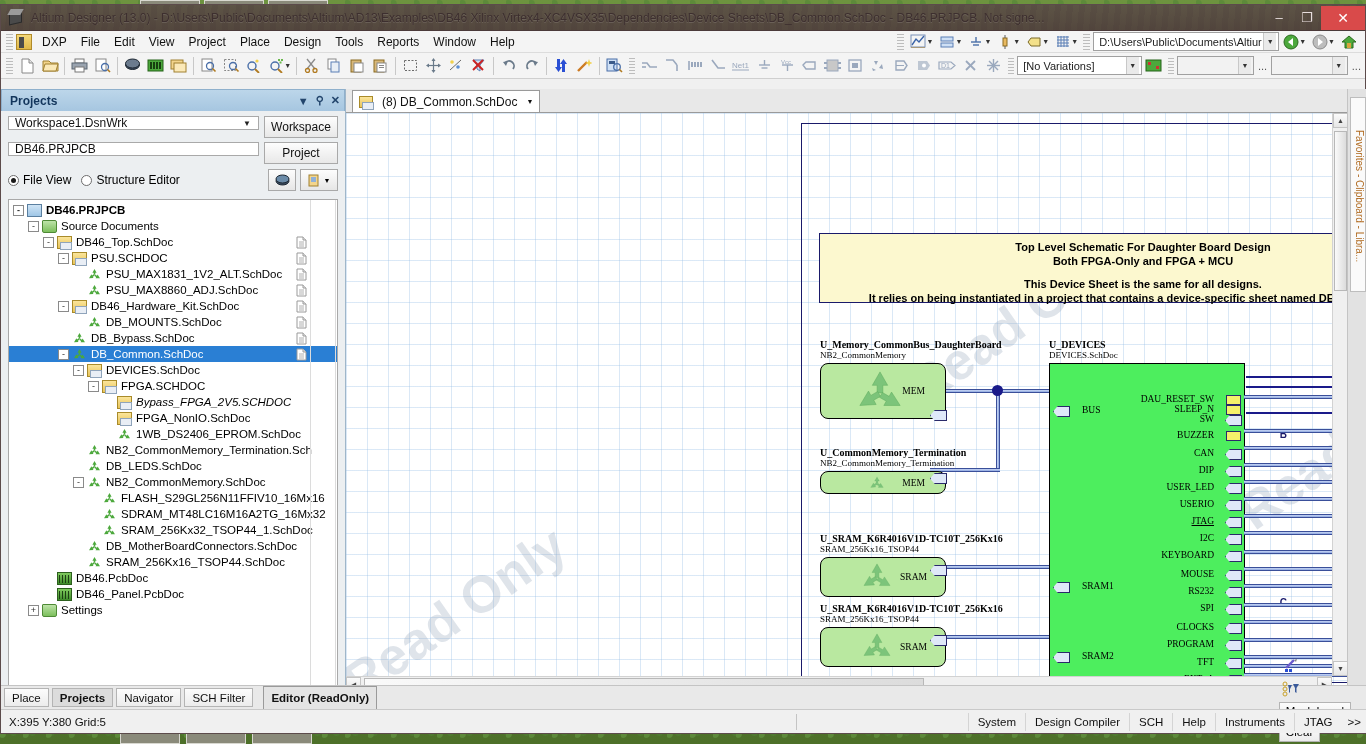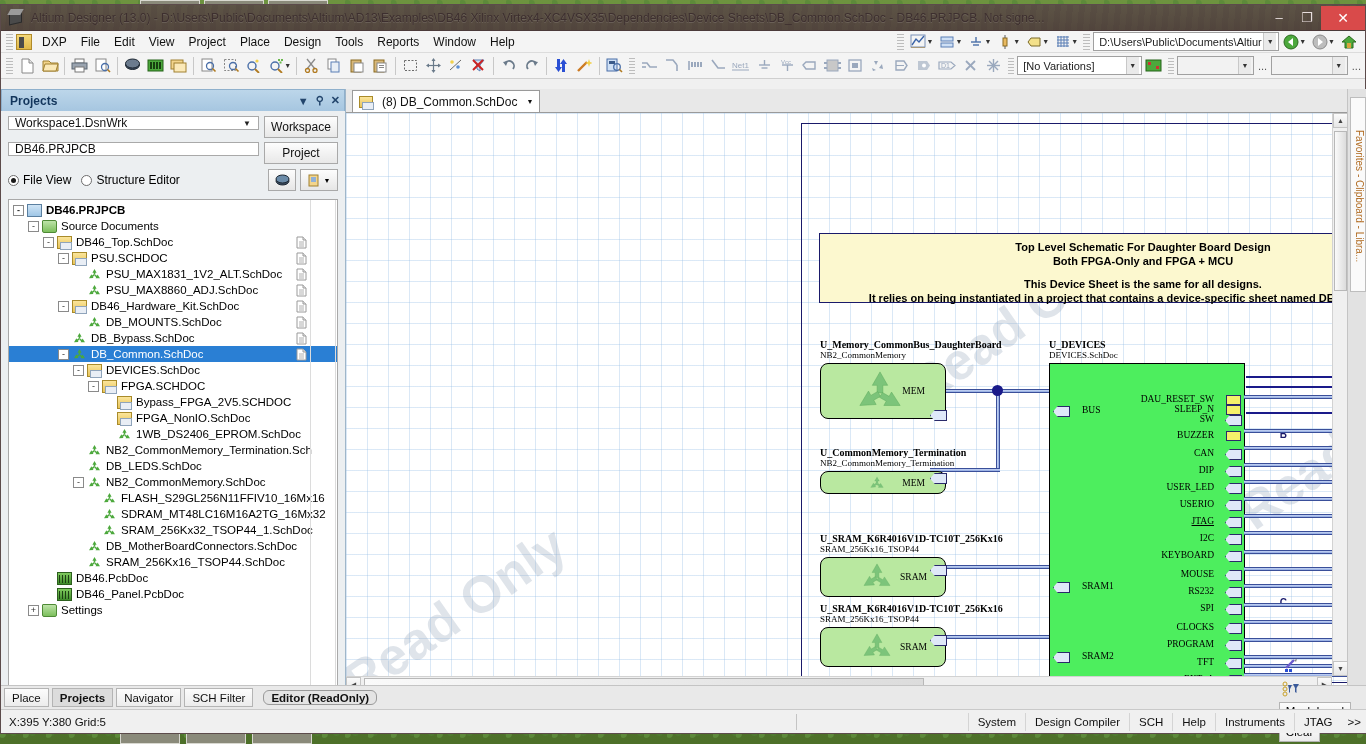--- a/index.html
+++ b/index.html
@@ -215,21 +215,21 @@
     background:#fafafa; border:1px solid #bdbdbd; color:#b06a20; font-size:10px;
     writing-mode:vertical-rl; text-align:center; padding-top:4px;
   }
 
   
   .panelbar { position:absolute; left:0; bottom:24px; width:1366px; height:24px; background:#e9e9e9;
               border-top:1px solid #c4c4c4; display:flex; align-items:center; }
   .ptab { height:19px; margin-left:3px; padding:0 7px; font-size:11.5px; border:1px solid #b4b4b4;
           background:linear-gradient(#fcfcfc,#ececec); display:flex; align-items:center; color:#111;}
   .ptab.active { background:#dcdcdc; font-weight:bold; }
-  .ptab.editor { margin-left:10px; background:#e4e4e4; font-weight:bold; border-color:#9a9a9a; height:15px;border-radius:6px;}
+  .ptab.editor { margin-left:10px; background:#e4e4e4; font-weight:bold; border-color:#9a9a9a; height:24px;}
   .pright { margin-left:auto; display:flex; align-items:flex-start; gap:2px; padding-right:16px;flex-direction:column;}
   .pbtn { height:19px; padding:0 6px; font-size:11.5px; border:1px solid #b4b4b4;
           background:linear-gradient(#fcfcfc,#ececec); display:flex; align-items:center;}
 
   
   .statusbar { position:absolute; left:0; bottom:0; width:1366px; height:24px; background:#f0f0f0;
                border-top:1px solid #c9c9c9; display:flex; align-items:center; font-size:11.5px; color:#111;}
   .sb-coords { padding-left:8px; }
   .sb-sep { width:1px; height:16px; background:#c4c4c4; margin:0 10px;}
   .sb-right { margin-left:auto; display:flex; align-items:center; }
@@ -909,21 +909,21 @@
                 <div class="tnode" style="padding-left: 64px;">
                   <span class="expander">-</span>
                   <span class="ticon ic-sheet"></span>
                   <span class="tlabel">DEVICES.SchDoc</span>
                 </div>
                 <div class="tnode" style="padding-left: 79px;">
                   <span class="expander">-</span>
                   <span class="ticon ic-sheet"></span>
                   <span class="tlabel">FPGA.SCHDOC</span>
                 </div>
-                <div class="tnode" style="padding-left: 94px;">
+                <div class="tnode" style="padding-left: 94px; font-style: italic;">
                   <span class="expander none"></span>
                   <span class="ticon ic-sheet"></span>
                   <span class="tlabel">Bypass_FPGA_2V5.SCHDOC</span>
                 </div>
                 <div class="tnode" style="padding-left: 94px;">
                   <span class="expander none"></span>
                   <span class="ticon ic-sheet"></span>
                   <span class="tlabel">FPGA_NonIO.SchDoc</span>
                 </div>
                 <div class="tnode" style="padding-left: 94px;">

